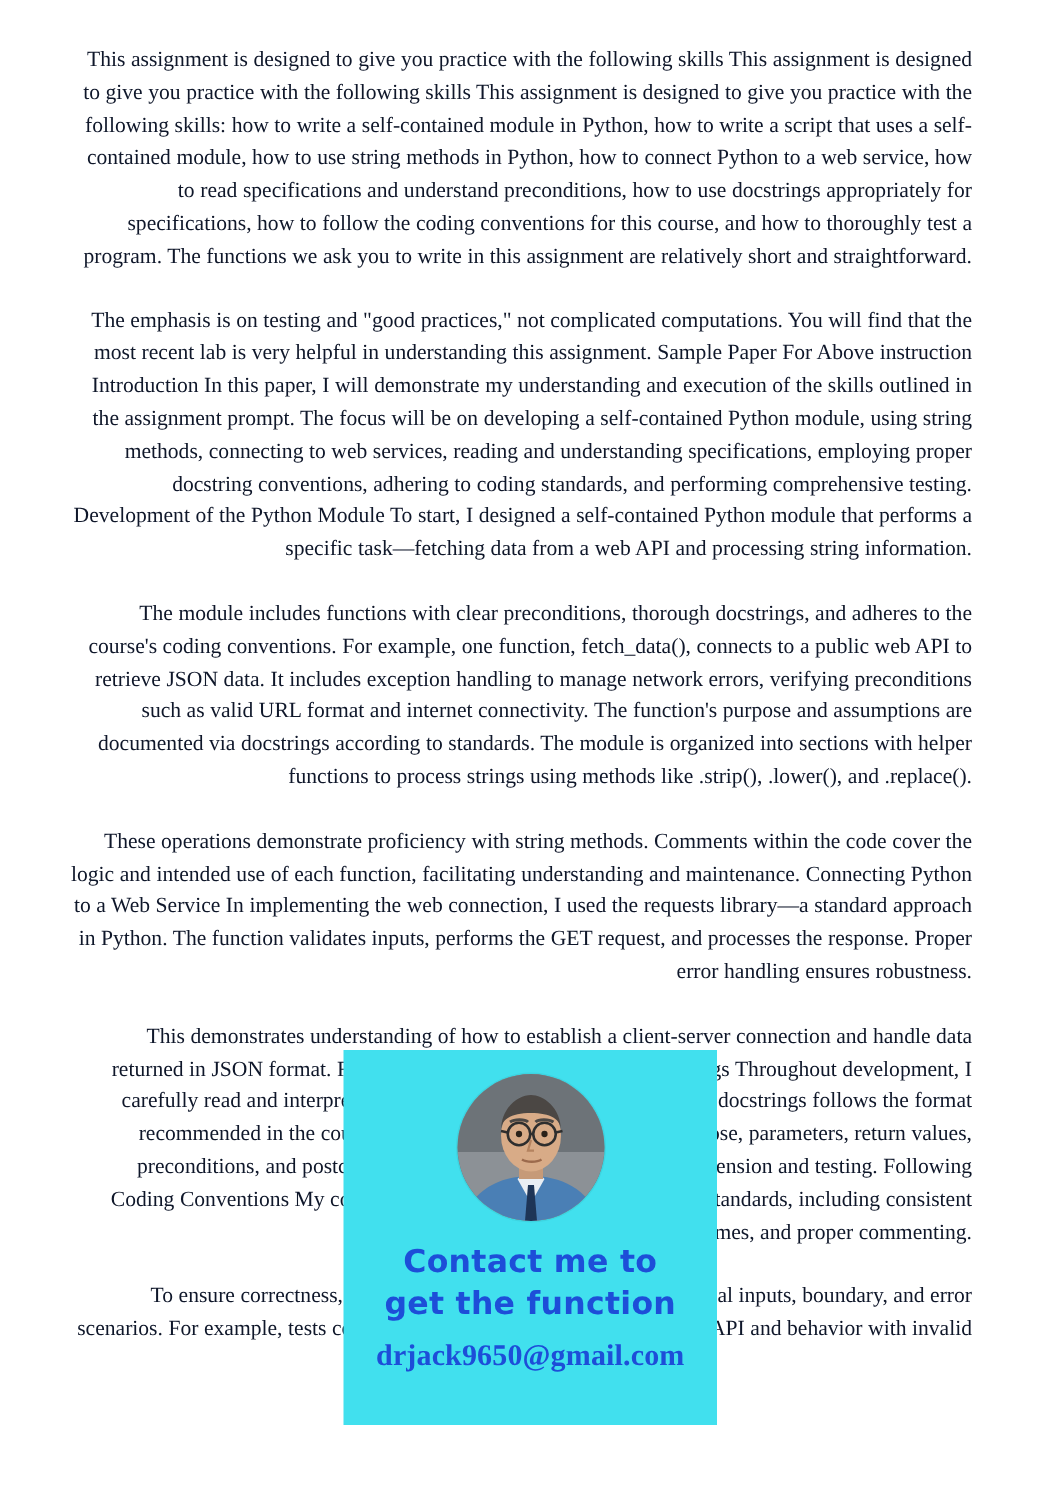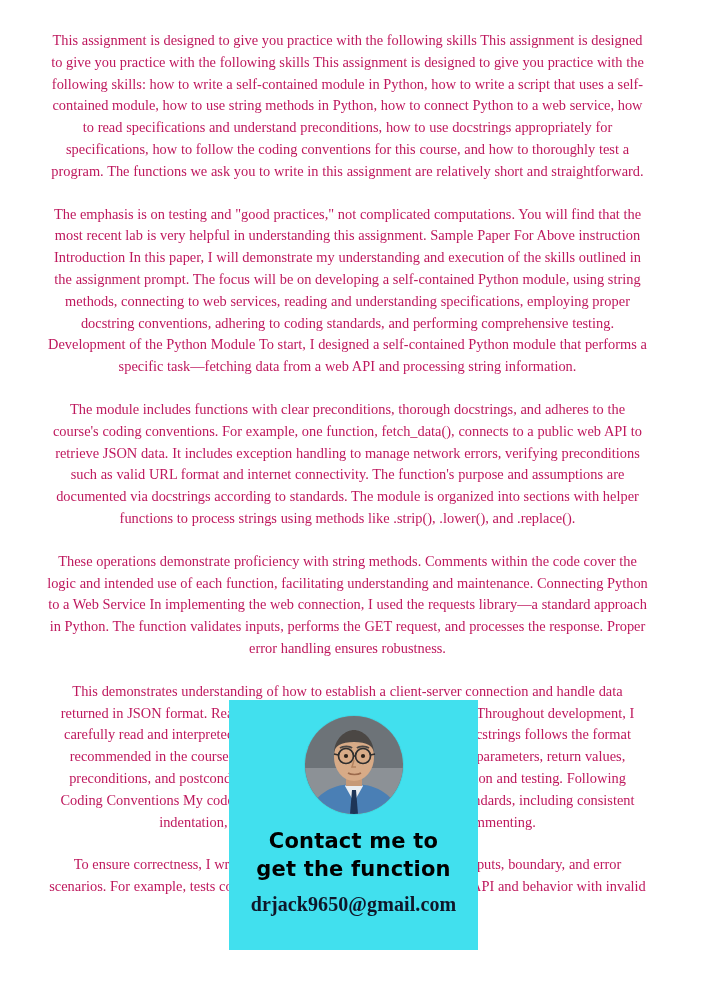--- a/index.html
+++ b/index.html
@@ -25,23 +25,23 @@
   }
   .doc-body {
     position: absolute;
     left: 47px;
     top: 30px;
     width: 601px;
   }
   .para {
     font-size: 14.4px;
     line-height: 21.8px;
-    text-align: center;
+    text-align: right;
     margin: 0 0 21px 0;
-    color: #be185d;
+    color: #0f172a;
     word-spacing: 0.1px;
   }
   .overlay-card {
     position: absolute;
     left: 229px;
     top: 700px;
     width: 249px;
     height: 250px;
     background: #41e0ee;
     box-sizing: border-box;
@@ -60,33 +60,33 @@
     position: relative;
     box-shadow: 0 0 0 1px rgba(0,0,0,0.05);
   }
   .avatar svg {
     display: block;
   }
   .overlay-line {
     font-family: "DejaVu Sans", "Liberation Sans", sans-serif;
     font-weight: bold;
     font-size: 21px;
-    color: #000000;
+    color: #1d4ed8;
     text-align: center;
     line-height: 28px;
     letter-spacing: 0.2px;
   }
   .overlay-line.first {
     margin-top: 13px;
   }
   .overlay-email {
     font-family: "Liberation Serif", "DejaVu Serif", serif;
     font-weight: bold;
     font-size: 20px;
-    color: #0f172a;
+    color: #1d4ed8;
     text-align: center;
     margin-top: 10px;
     letter-spacing: 0.1px;
   }
 </style>
 </head>
 <body>
 
 <div class="page">
 

